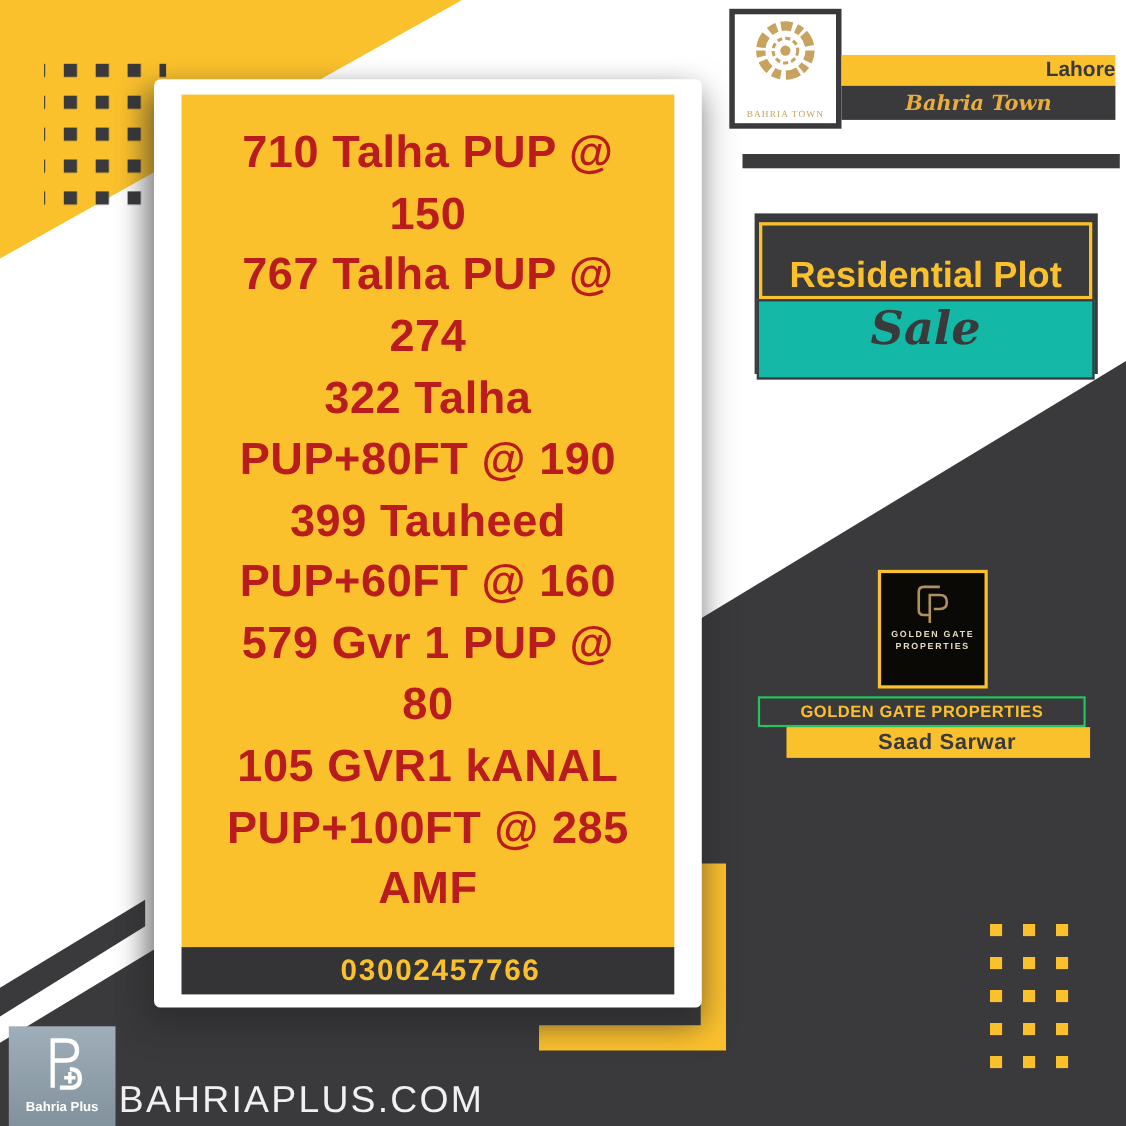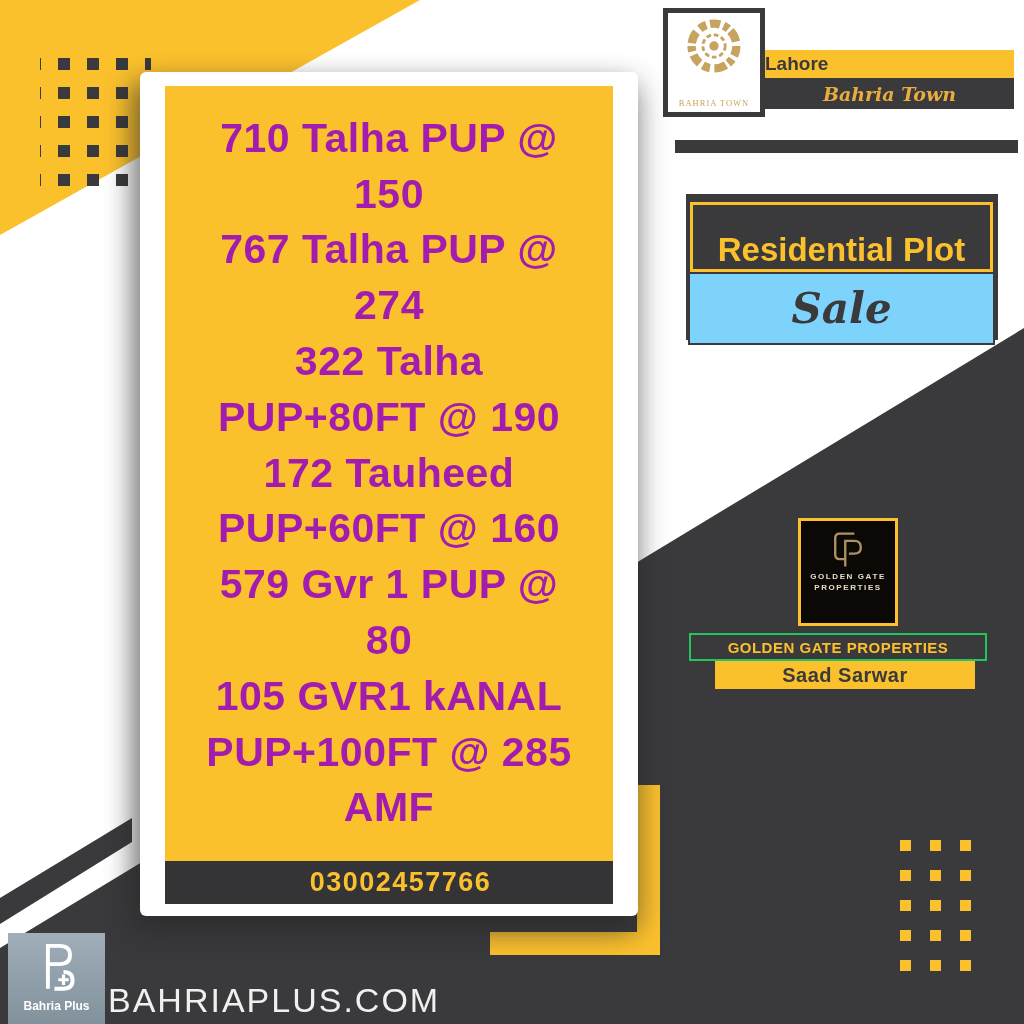--- a/index.html
+++ b/index.html
@@ -6,58 +6,58 @@
   #canvas{position:relative;width:1024px;height:1024px;overflow:hidden;background:#ffffff;
           font-family:"Liberation Sans",sans-serif;}
   .abs{position:absolute;}
   #bg-shapes{left:0;top:0;width:1024px;height:1024px;z-index:1;}
 
   
   #card{left:140px;top:72px;width:498px;height:844px;background:#ffffff;border-radius:6px;
         box-shadow:0 14px 30px rgba(40,40,42,.5), -10px 10px 24px rgba(40,40,42,.35);z-index:3;}
   #card-panel{left:25px;top:14px;width:448px;height:775px;background:#FBC12D;
               display:flex;flex-direction:column;justify-content:center;align-items:center;}
-  .card-line{font-size:41px;font-weight:bold;color:#a21caf;line-height:55.8px;white-space:nowrap;
+  .card-line{font-size:41px;font-weight:bold;color:#b91c1c;line-height:55.8px;white-space:nowrap;
              letter-spacing:.5px;}
   #phone-bar{left:25px;top:789px;width:448px;height:43px;background:#343336;
              display:flex;align-items:center;justify-content:center;}
   #phone-bar span{color:#FBC12D;font-size:27px;font-weight:bold;letter-spacing:1.5px;margin-left:23px;}
 
   
   #bt-logo-box{left:663px;top:8px;width:92px;height:90px;background:#ffffff;border:5px solid #3A393B;
                z-index:4;display:flex;flex-direction:column;align-items:center;justify-content:space-between;
                padding-top:5px;padding-bottom:4px;}
   #bt-caption{font-size:8.5px;letter-spacing:1px;color:#C7A35F;font-family:"Liberation Serif",serif;}
   #lahore-bar{left:765px;top:50px;width:249px;height:28px;background:#FBC12D;z-index:4;
-              display:flex;align-items:center;justify-content:flex-start;}
+              display:flex;align-items:center;justify-content:flex-end;}
   #lahore-bar span{font-size:19px;font-weight:bold;color:#3A393B;}
   #bt-bar{left:765px;top:78px;width:249px;height:31px;background:#3A393B;z-index:4;
           display:flex;align-items:center;justify-content:center;}
   #bt-bar span{font-size:19px;font-weight:bold;font-style:italic;color:#E8AC3F;
                font-family:"DejaVu Serif",serif;}
 
   
   #rp-box{left:690px;top:202px;width:297px;height:64px;background:#3A393B;border:3px solid #FBC12D;
           z-index:4;display:flex;align-items:flex-end;justify-content:center;}
   #rp-box span{color:#FBC12D;font-size:33px;font-weight:bold;white-space:nowrap;}
-  #sale-box{left:688px;top:272px;width:303px;height:69px;background:#7dd3fc;border:2px solid #3A393B;
-            z-index:4;display:flex;align-items:center;justify-content:center;}
+  #sale-box{left:688px;top:272px;width:303px;height:69px;background:#14b8a6;border:2px solid #3A393B;
+            z-index:4;display:flex;justify-content:center;}
   #sale-box span{color:#3A393B;font-size:42px;font-style:italic;font-weight:600;
                  font-family:"DejaVu Serif",serif;}
 
   
   #ggp-logo{left:798px;top:518px;width:94px;height:94px;background:#0B0906;border:3px solid #FBC12D;
             z-index:4;display:flex;flex-direction:column;align-items:center;justify-content:flex-start;
             padding-top:8px;}
   .ggp-cap{font-size:8px;letter-spacing:1.6px;color:#E6DCC2;font-weight:bold;line-height:11px;}
   #ggp-bar{left:689px;top:633px;width:294px;height:24px;background:#3A393B;border:2px solid #22c55e;
            z-index:4;display:flex;align-items:center;justify-content:center;}
   #ggp-bar span{color:#FBC12D;font-size:15px;font-weight:bold;letter-spacing:.5px;}
   #agent-bar{left:715px;top:661px;width:260px;height:28px;background:#FBC12D;z-index:4;
-             display:flex;align-items:center;justify-content:center;}
+             display:flex;align-items:center;justify-content:center;padding-left:16px;}
   #agent-bar span{color:#3A393B;font-size:20px;font-weight:bold;letter-spacing:.5px;}
 
   
   #bp-logo{left:8px;top:933px;width:97px;height:97px;z-index:4;
            background:linear-gradient(180deg,#9FAEB8 0%,#7E8E98 100%);
            display:flex;flex-direction:column;align-items:center;justify-content:flex-start;padding-top:6px;}
   #bp-label{color:#ffffff;font-size:12px;font-weight:bold;margin-top:2px;}
   #site-text{left:108px;top:981px;z-index:4;color:#F0F0F0;font-size:34px;letter-spacing:2px;}
 </style>
 </head>
@@ -93,21 +93,21 @@
   </svg>
 
   <div id="card" class="abs">
     <div id="card-panel" class="abs">
       <div class="card-line">710 Talha PUP @</div>
       <div class="card-line">150</div>
       <div class="card-line">767 Talha PUP @</div>
       <div class="card-line">274</div>
       <div class="card-line">322 Talha</div>
       <div class="card-line">PUP+80FT @ 190</div>
-      <div class="card-line">172 Tauheed</div>
+      <div class="card-line">399 Tauheed</div>
       <div class="card-line">PUP+60FT @ 160</div>
       <div class="card-line">579 Gvr 1 PUP @</div>
       <div class="card-line">80</div>
       <div class="card-line">105 GVR1 kANAL</div>
       <div class="card-line">PUP+100FT @ 285</div>
       <div class="card-line">AMF</div>
     </div>
     <div id="phone-bar" class="abs">
       <span>03002457766</span>
     </div>

